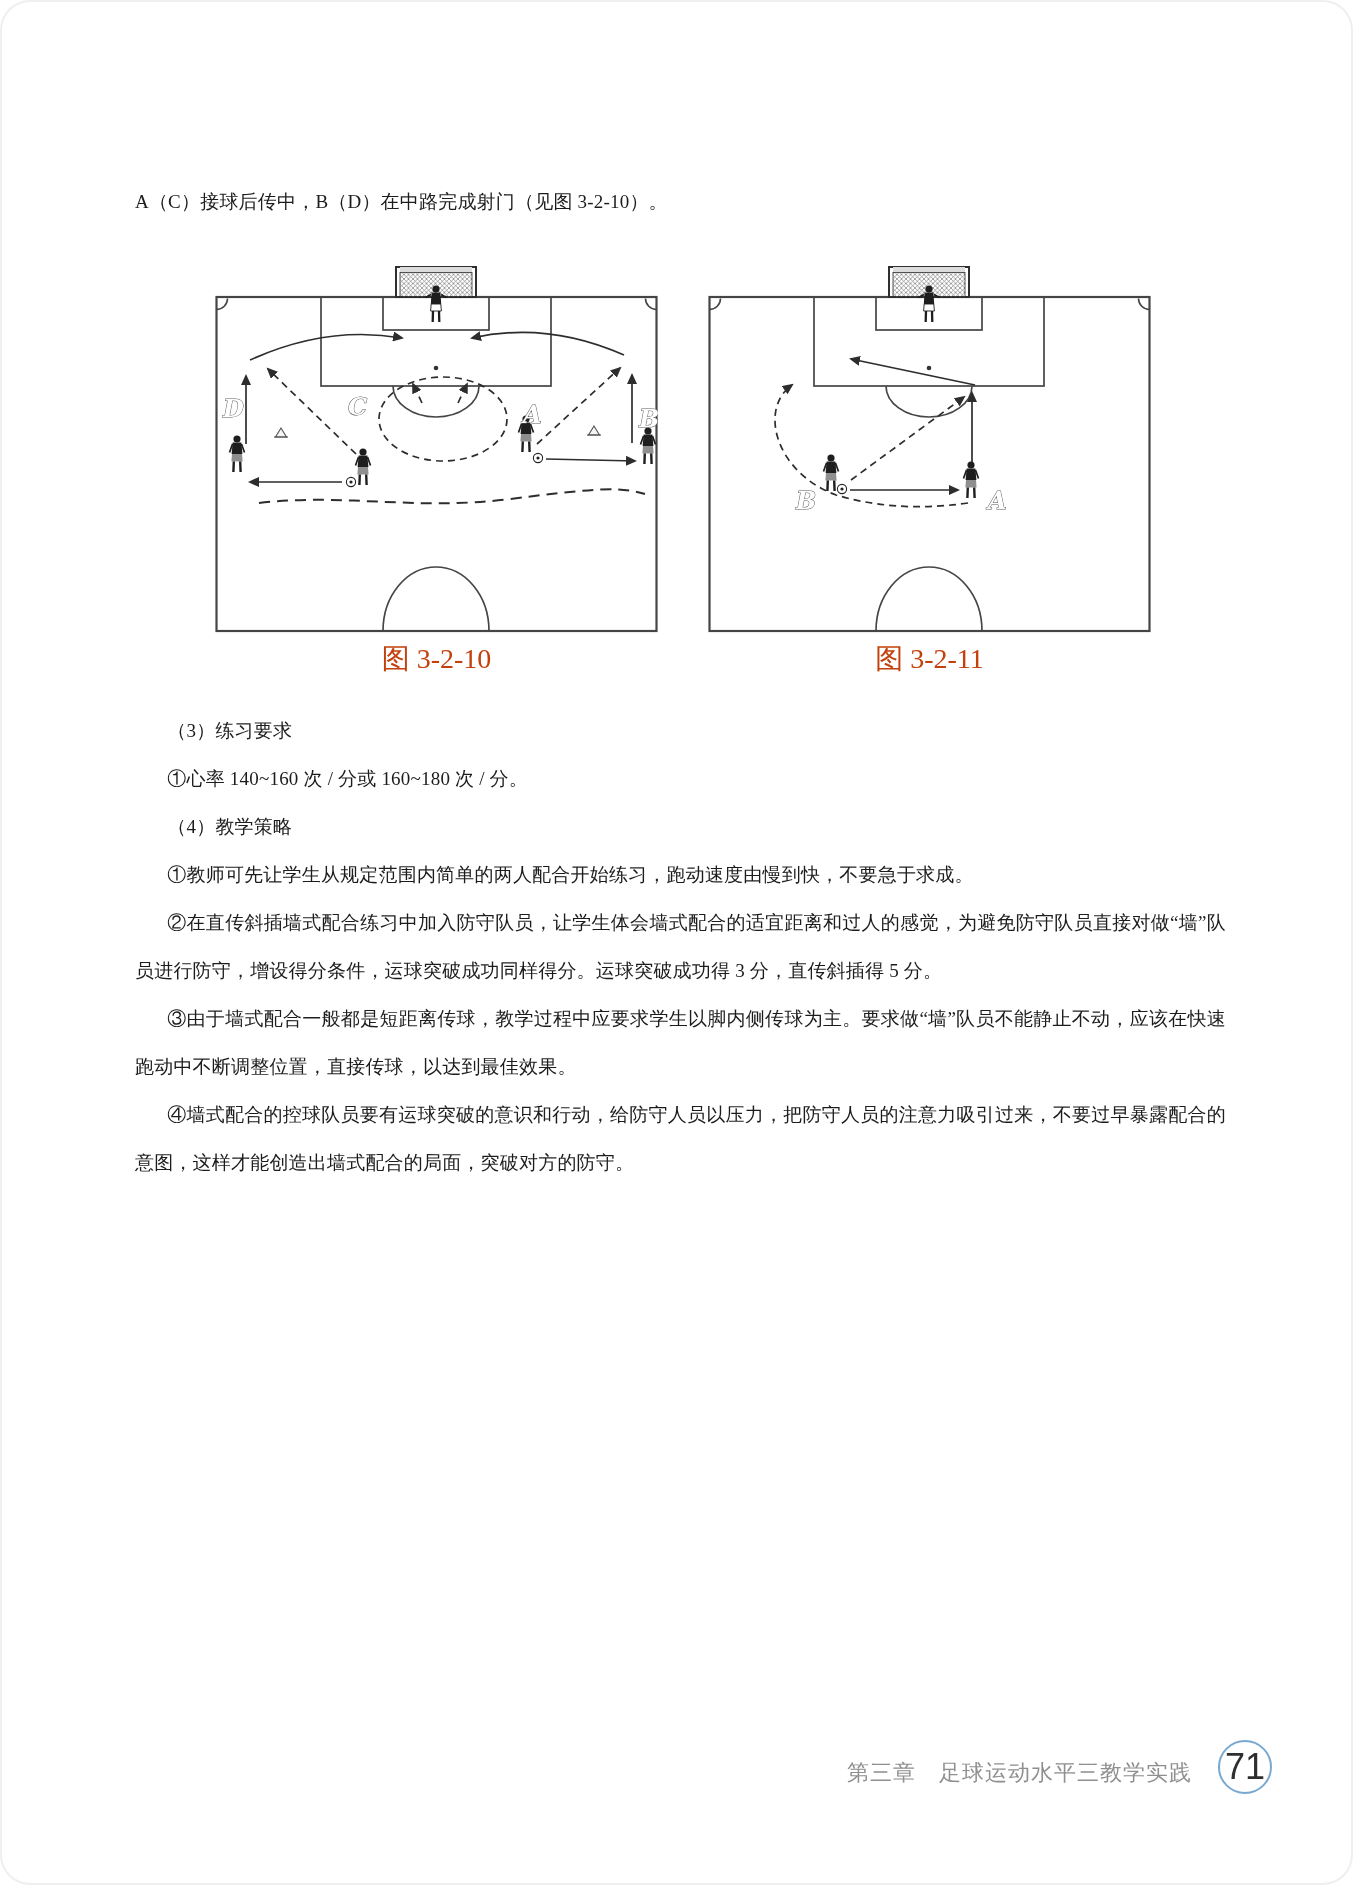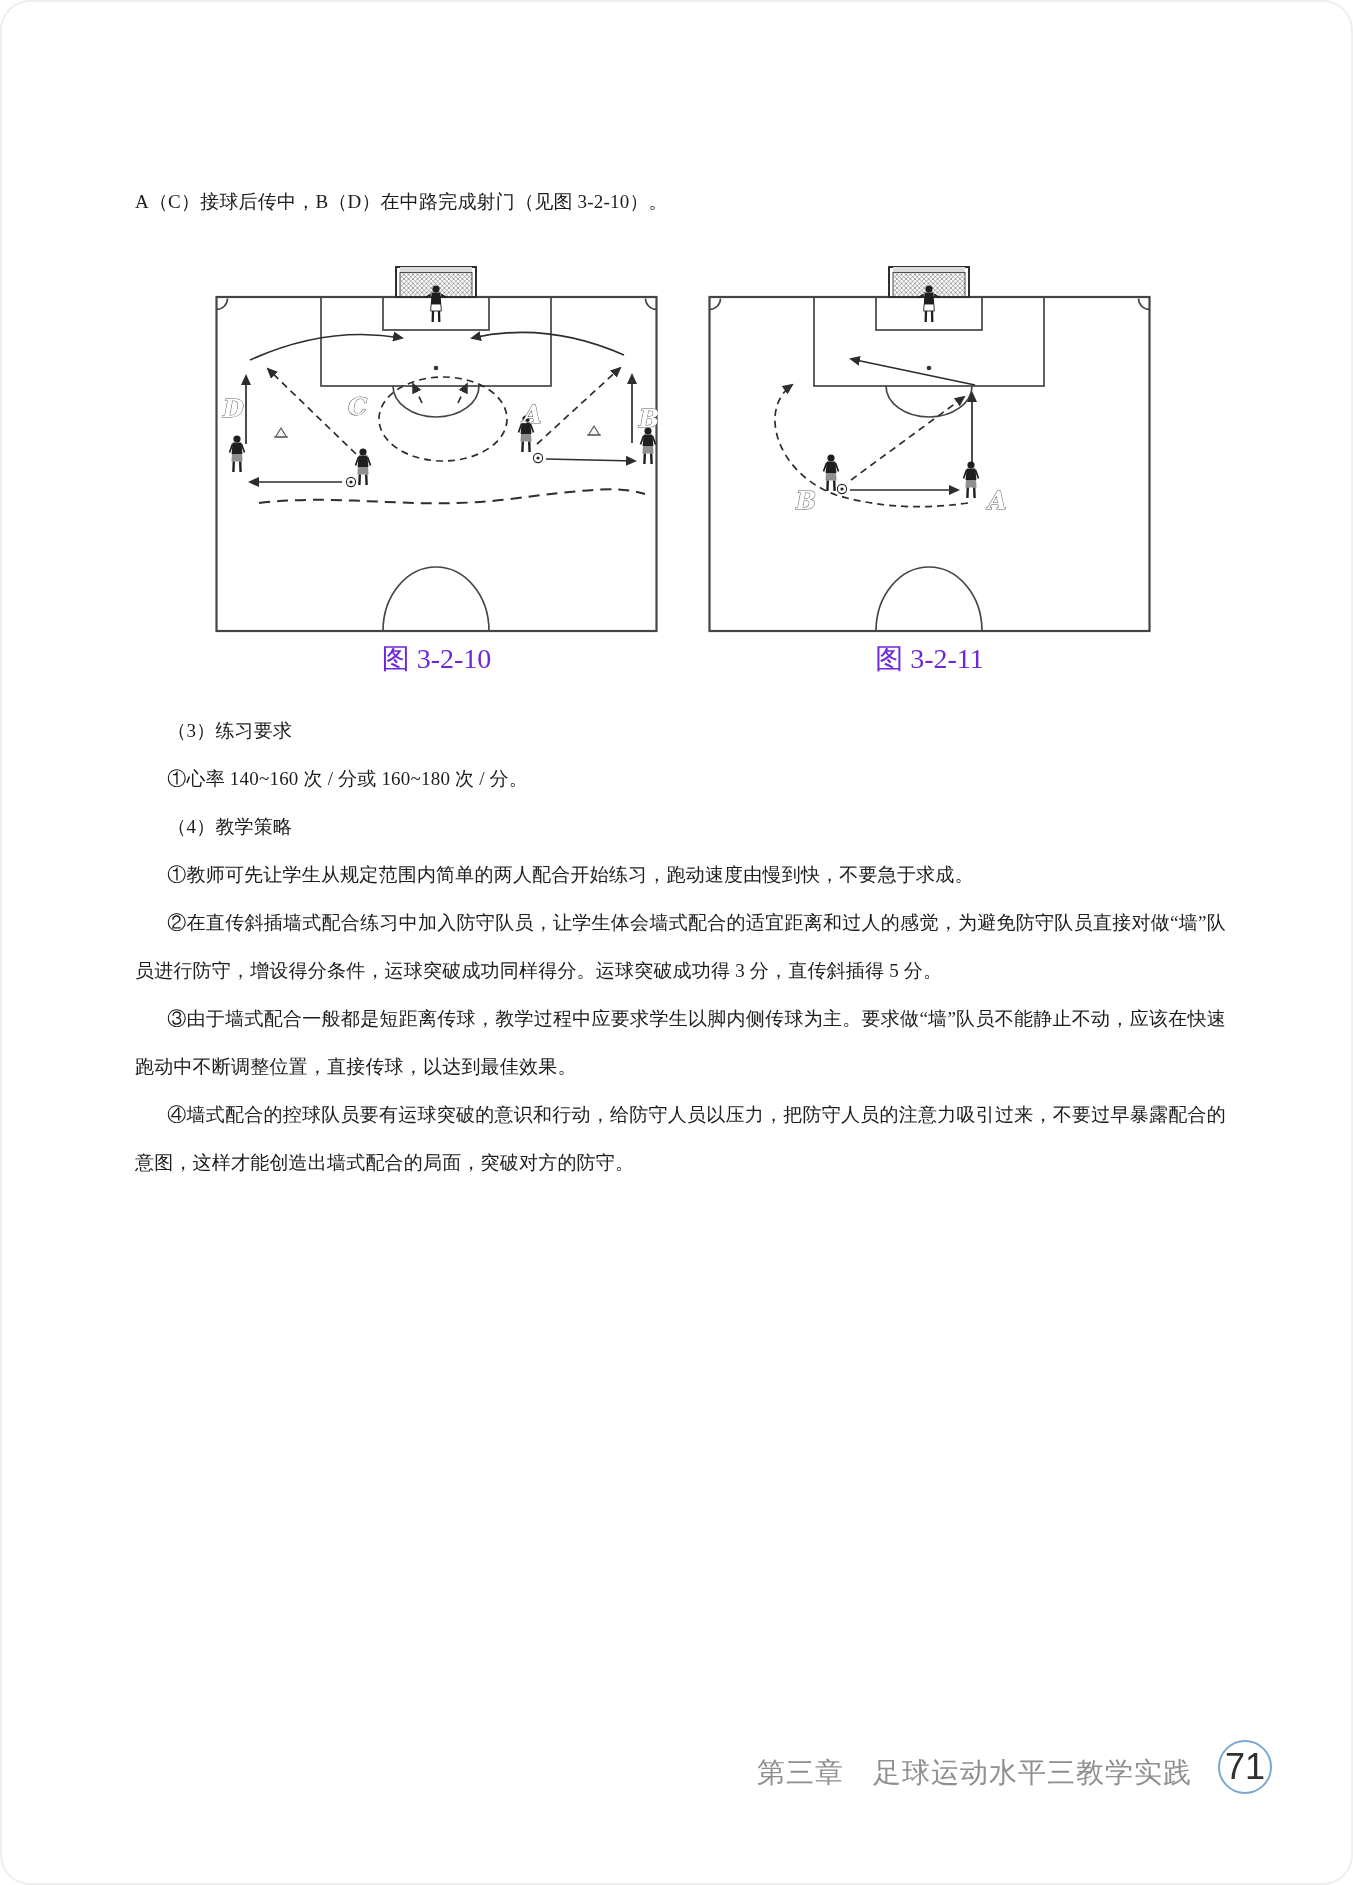--- a/index.html
+++ b/index.html
@@ -7,33 +7,33 @@
        font-family:"Liberation Serif","DejaVu Serif",serif;color:#1c1c1c;}
   .page-edge{position:absolute;inset:0;border-radius:30px;
        box-shadow:inset 0 0 0 2px #efefef;pointer-events:none;}
   .content{position:absolute;left:135px;right:127px;top:178px;}
   .para{font-size:19px;line-height:48px;text-align:justify;margin:0;
         letter-spacing:0.2px;}
   .indent{text-indent:1.7em;}
   .figures-row{display:flex;gap:50px;margin-left:80px;margin-top:33px;}
   .figure{width:443px;display:flex;flex-direction:column;align-items:center;}
   .figure svg{display:block;}
-  .fig-caption{font-size:28px;color:#6d28d9;margin-top:4px;line-height:40px;}
+  .fig-caption{font-size:28px;color:#c2410c;margin-top:4px;line-height:40px;}
   .sect{margin-top:28px;}
   .fl{fill:none;stroke:#454545;}
   .ln{stroke:#2d2d2d;stroke-width:1.7;fill:none;}
   .dash{stroke:#2d2d2d;stroke-width:1.7;fill:none;stroke-dasharray:7 5;}
   .dash2{stroke:#2d2d2d;stroke-width:2;fill:none;stroke-dasharray:11 7;}
   .lbl{font-family:"DejaVu Serif","Liberation Serif",serif;font-style:italic;
        font-weight:bold;font-size:24px;fill:#fff;stroke:#5a5a5a;
        stroke-width:1;paint-order:stroke fill;}
   .footer{position:absolute;right:81px;bottom:91px;display:flex;
           align-items:center;gap:26px;}
   .footer-chapter{font-family:Liberation Sans, sans-serif;
-          font-size:28px;color:#8f8f8f;letter-spacing:1px;margin-top:11px;}
+          font-size:22px;color:#8f8f8f;letter-spacing:1px;margin-top:11px;}
   .page-circle{width:54px;height:54px;border-radius:50%;
           border:2px solid #79a9d1;display:flex;align-items:center;
           justify-content:center;box-sizing:border-box;}
   .page-num{font-family:"Liberation Sans","DejaVu Sans",sans-serif;
           font-size:36px;color:#2f2f2f;}
 </style>
 </head>
 <body>
 
 <div class="page-edge"></div>

